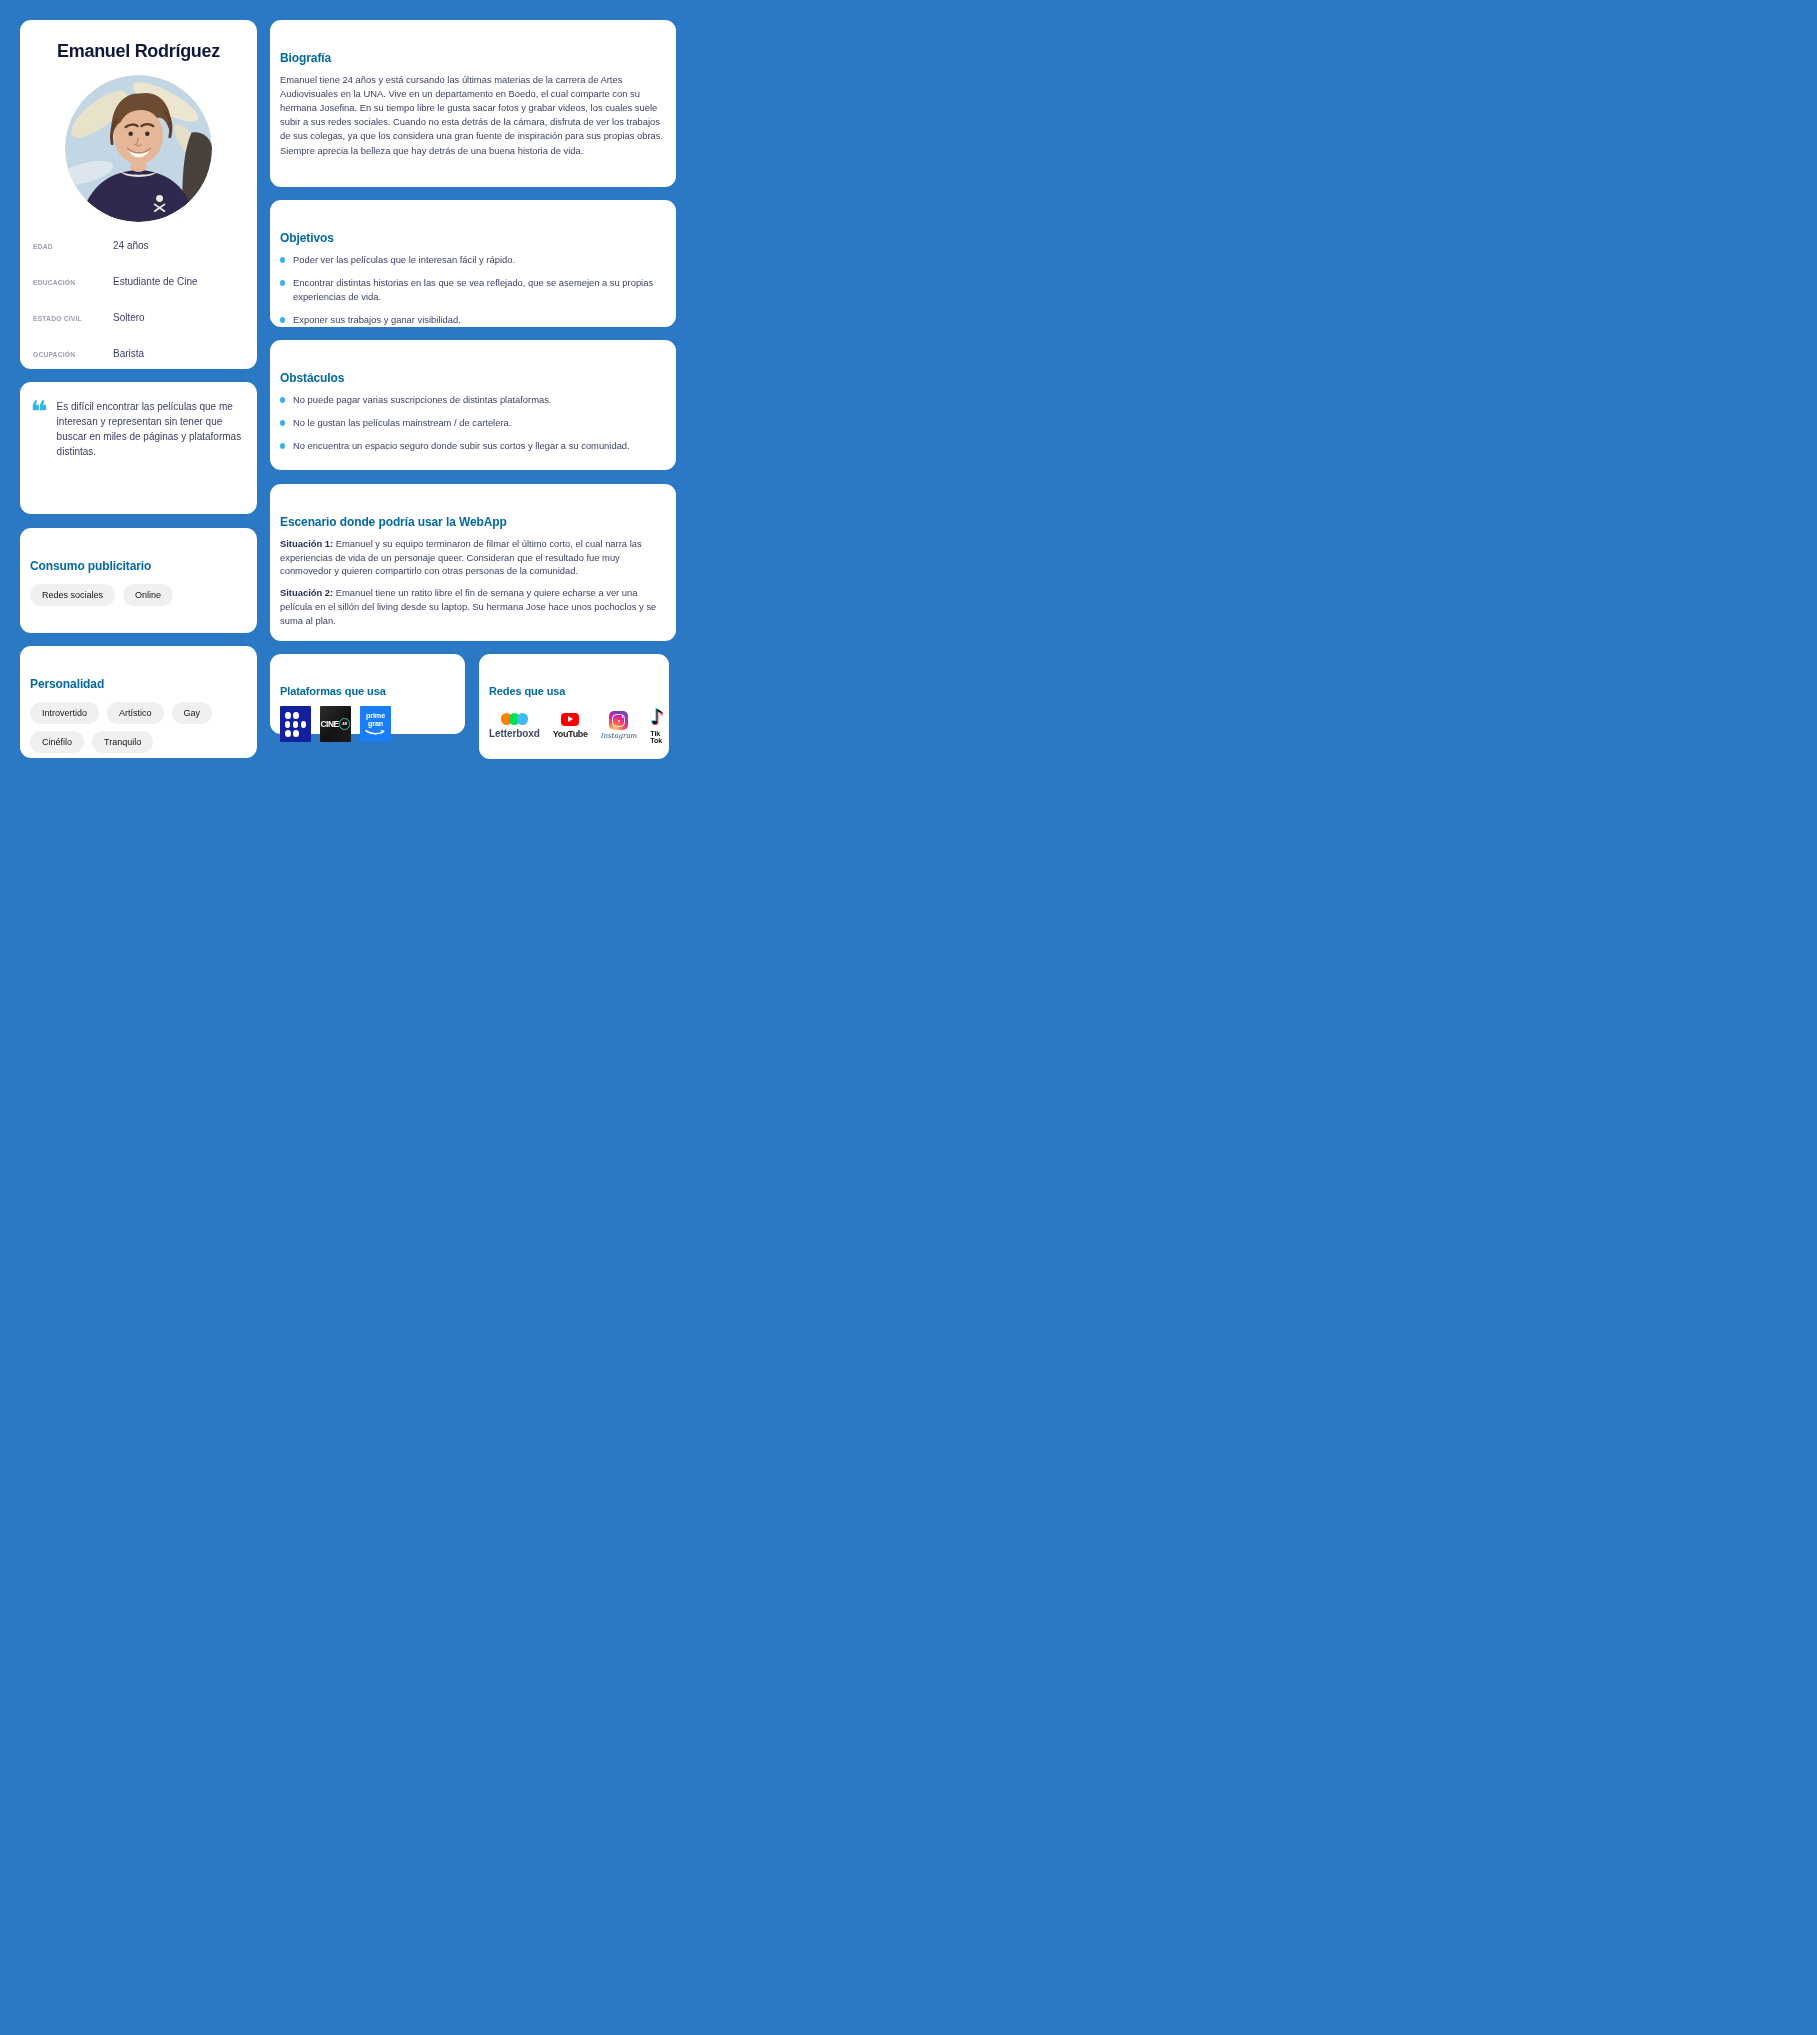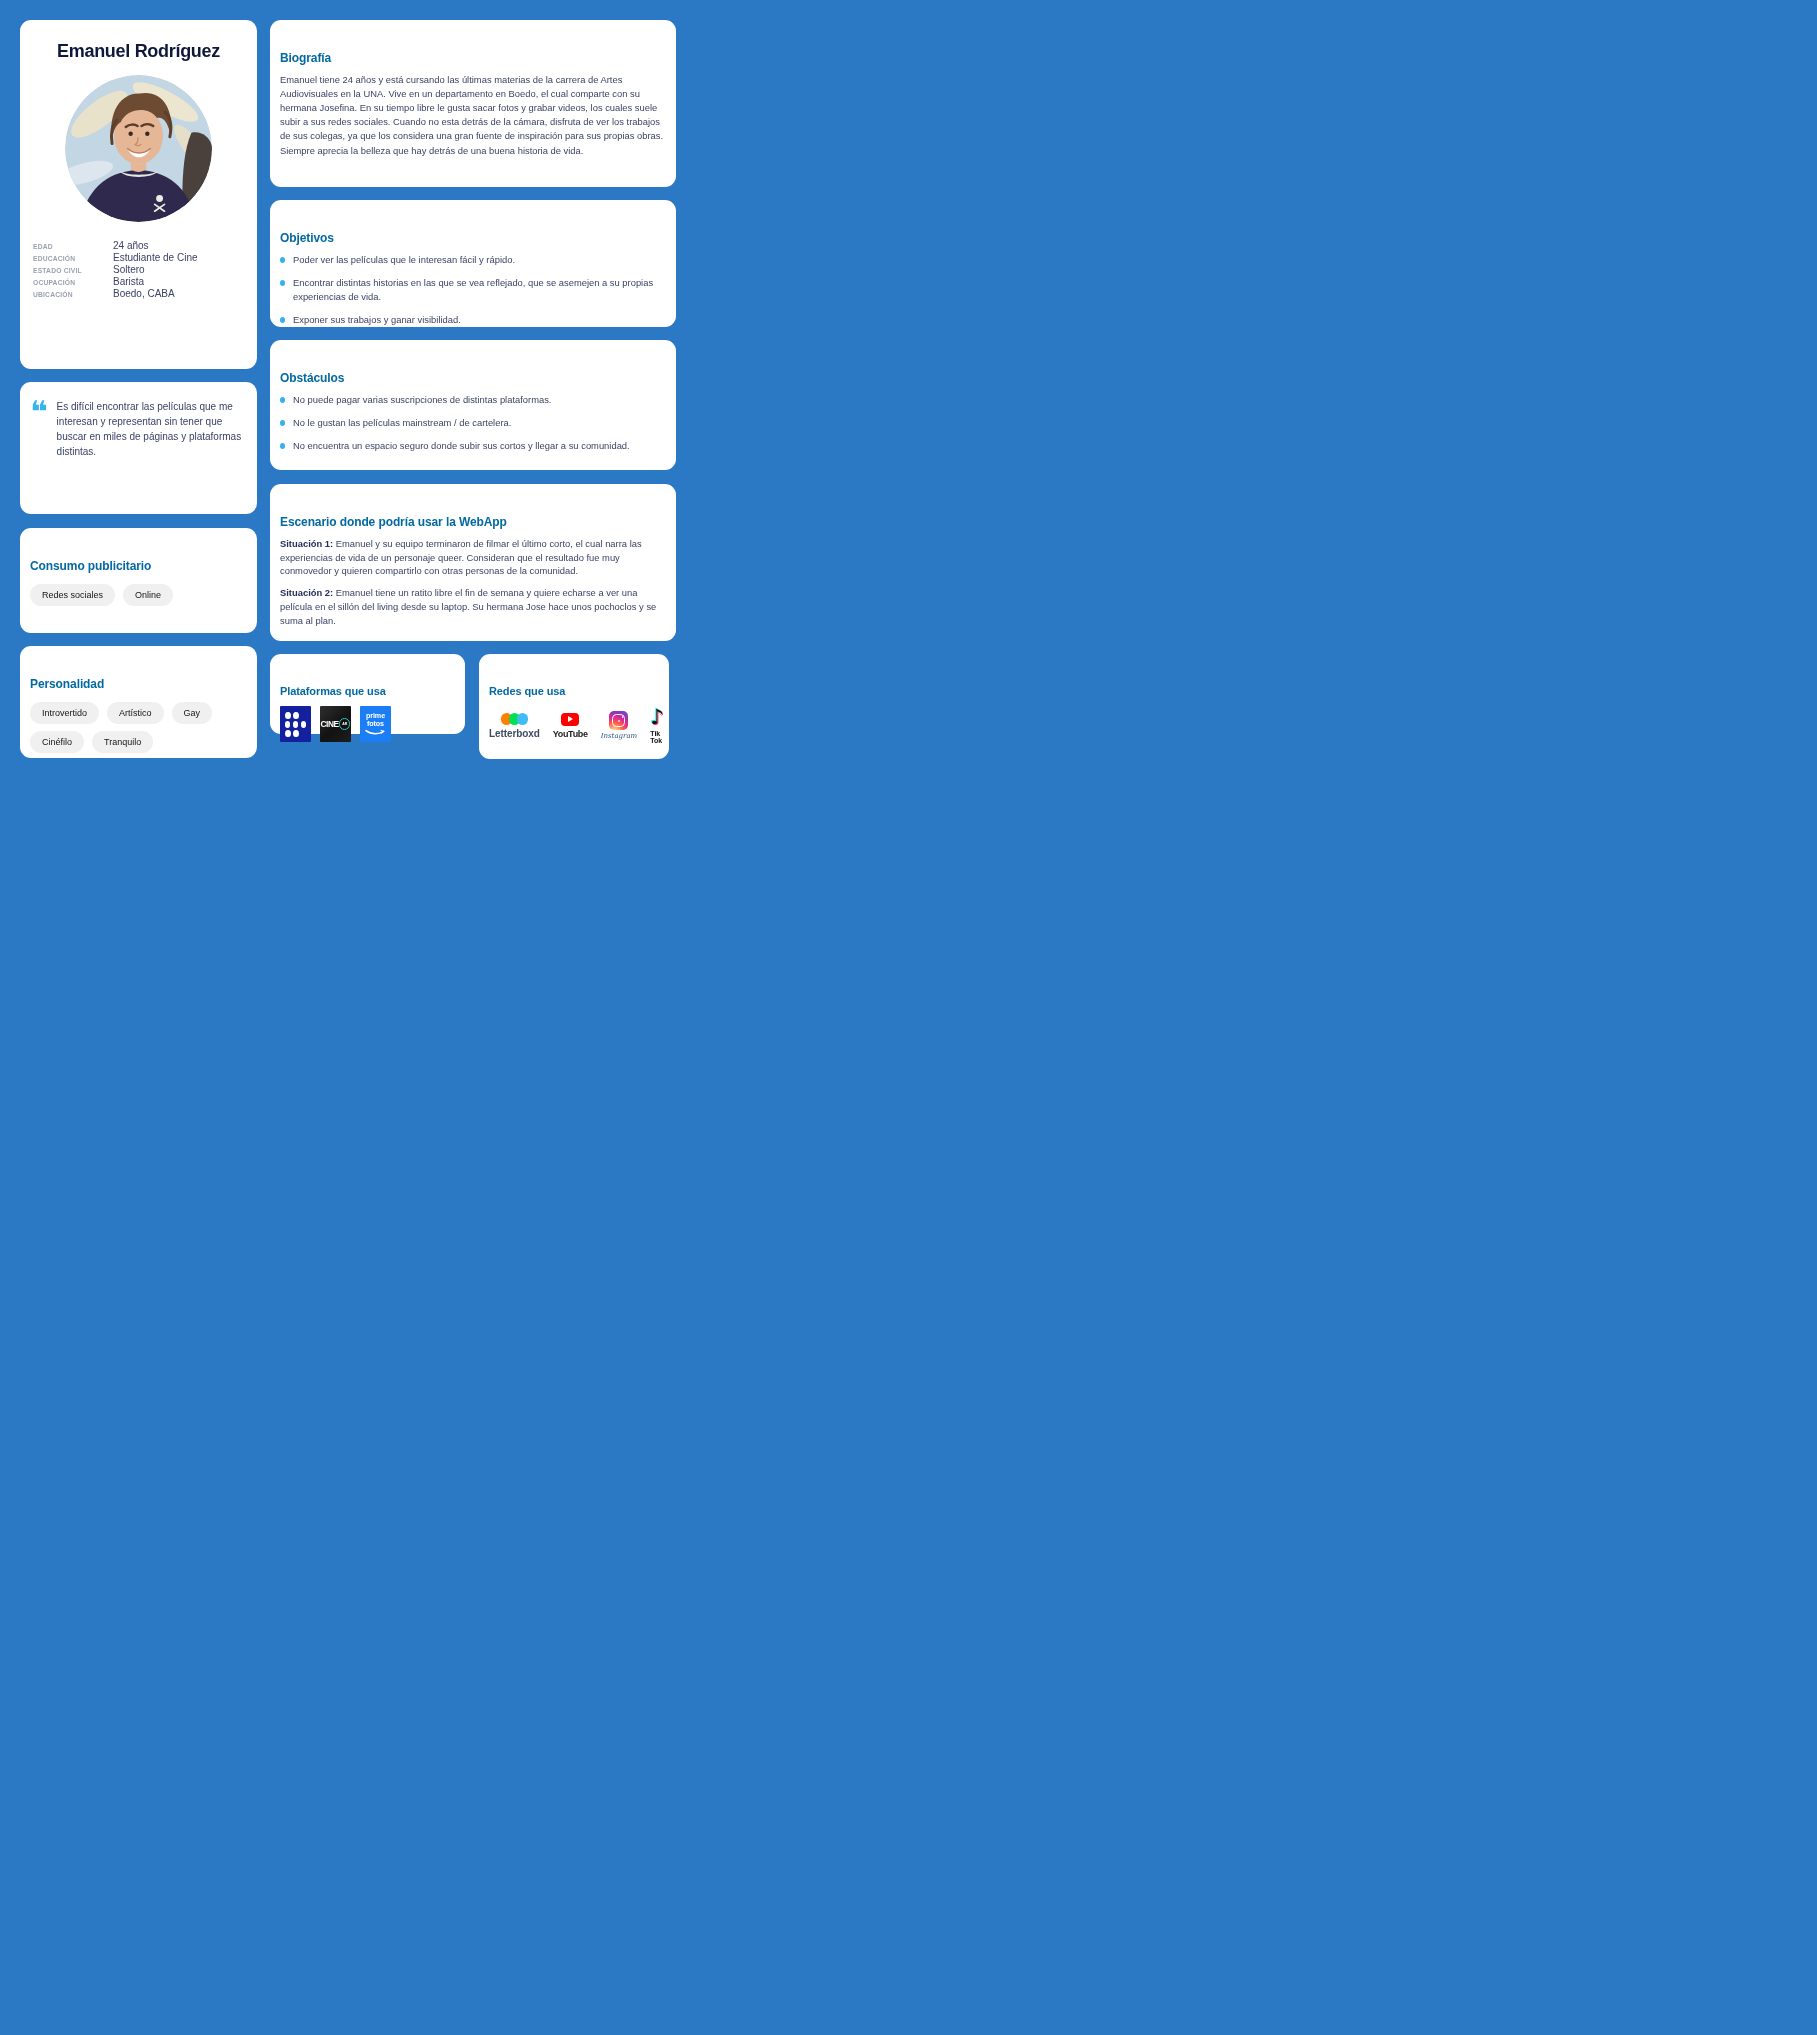--- a/index.html
+++ b/index.html
@@ -22,21 +22,21 @@
   h2.sec{
     margin:17px 0 8px;font-size:12px;font-weight:700;letter-spacing:-0.1px;color:#0369a1;
   }
   
   .profile-card{height:349px;display:flex;flex-direction:column;align-items:center;}
   .avatar{
     width:147px;height:147px;border-radius:50%;overflow:hidden;flex:none;
     margin:10px auto 13px;
   }
   .avatar svg{display:block;width:100%;height:100%;}
-  .details{width:100%;margin-top:5px;display:flex;flex-direction:column;gap:1px;padding:0 3px;box-sizing:border-box;}
+  .details{width:100%;margin-top:5px;display:flex;flex-direction:column;gap:25px;padding:0 3px;box-sizing:border-box;}
   .detail-row{display:flex;align-items:baseline;}
   .dlabel{
     width:80px;flex:none;font-size:6.7px;font-weight:700;letter-spacing:0.2px;
     color:#9aa0ae;text-transform:uppercase;
   }
   .dvalue{font-size:10px;color:#3a4166;}
   
   .quote-card{height:132px;display:flex;gap:9px;padding-top:17px;}
   .quote-mark{
     flex:none;font-size:30px;line-height:.8;color:#35b5ea;font-weight:800;
@@ -273,21 +273,21 @@
                 <i></i>
                 <i></i>
               </div>
           </div>
           <div class="app cinear">
             <span class="cine-word">CINE</span>
             <span class="ar-badge">AR</span>
           </div>
           <div class="app prime">
             <span class="prime-line">prime</span>
-            <span class="prime-line">fotos</span>
+            <span class="prime-line">gran</span>
             <svg class="prime-smile" viewBox="0 0 64 18">
               <path d="M3 4 C 20 17, 44 16, 57 6" fill="none" stroke="#fff" stroke-width="4.5" stroke-linecap="round"></path>
               <path d="M57 6 l-8 -2.6 M57 6 l-6.5 5.6" stroke="#fff" stroke-width="3.4" fill="none" stroke-linecap="round"></path>
             </svg>
           </div>
         </div>
       </section>
 
       <section class="card networks-card">
         <h2 class="sec">Redes que usa</h2>

